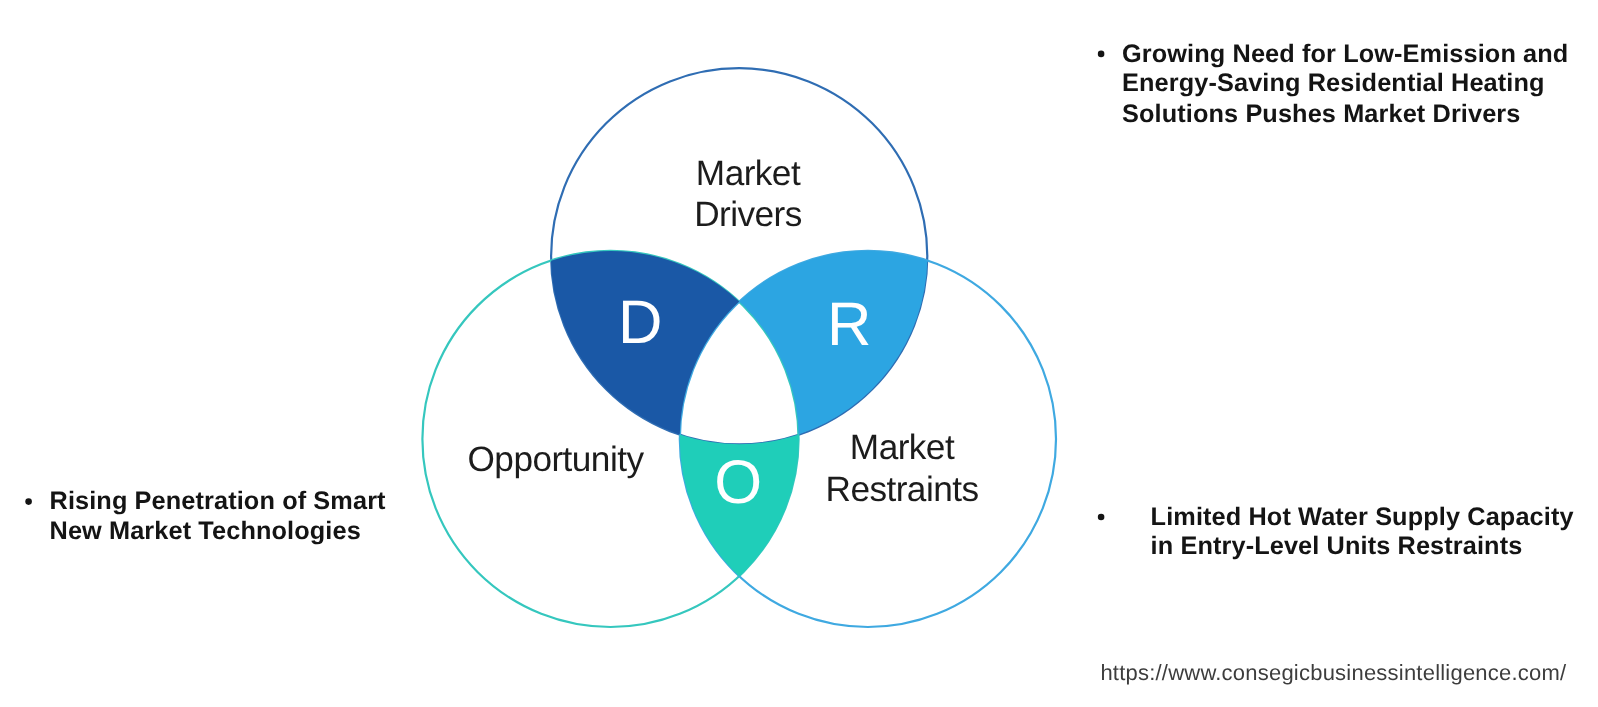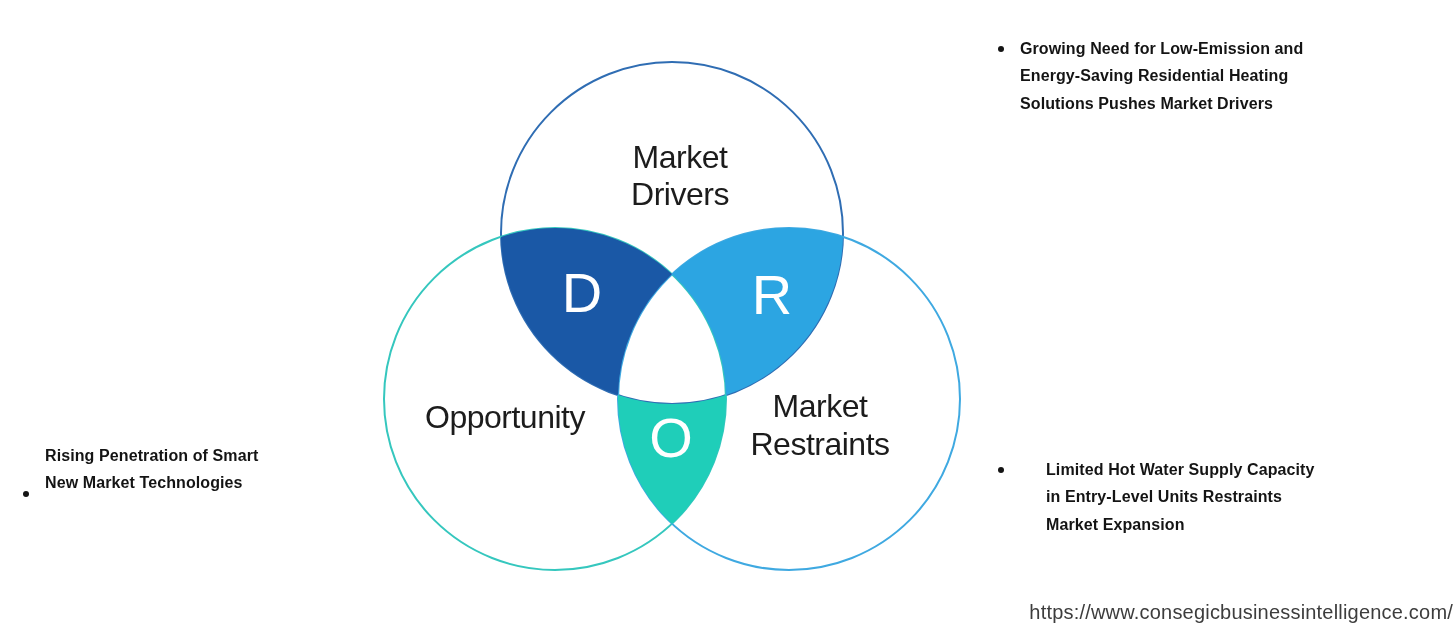--- a/index.html
+++ b/index.html
@@ -17,28 +17,28 @@
   svg text { text-anchor: middle; font-family: "Liberation Sans", sans-serif; }
   .overlap-letter { font-size: 56px; font-weight: 400; }
   .circle-label { font-size: 32px; letter-spacing: -0.5px; }
   .bullet { position: absolute; display: flex; }
   .dot {
     width: 6px; height: 6px; border-radius: 50%;
     background: #141414; margin-top: 11px; flex: none;
   }
   .lines {
     margin-left: 16px;
-    font-size: 16px; font-weight: bold; line-height: 27.3px;
+    font-size: 23px; font-weight: bold; line-height: 27.3px;
     color: #141414; white-space: nowrap; letter-spacing: 0.1px;
   }
   .bullet-top-right { left: 998px; top: 35px; }
-  .bullet-bottom-left { left: 23px; top: 442px; align-items: flex-end; }
+  .bullet-bottom-left { left: 23px; top: 442px; }
   .bullet-bottom-right { left: 998px; top: 456px; gap: 26px; }
   .source-url {
-    position: absolute; top: 601px; right: 0;
+    position: absolute; top: 601px; right: 29px;
     font-size: 20px; color: #3d3d3d; letter-spacing: 0.2px;
     text-decoration: none; white-space: nowrap;
   }
 </style>
 </head>
 <body>
 
 <svg class="venn" width="1453" height="643" viewBox="0 0 1453 643">
 
   <circle class="ring" cx="672" cy="233" r="171" stroke="#2F6DB3"></circle>
@@ -77,17 +77,16 @@
     <div>Rising Penetration of Smart</div>
     <div>New Market Technologies</div>
   </div>
 </div>
 
 <div class="bullet bullet-bottom-right">
   <span class="dot"></span>
   <div class="lines">
     <div>Limited Hot Water Supply Capacity</div>
     <div>in Entry-Level Units Restraints</div>
-    <div>Market Expansion</div>
   </div>
 </div>
 
 <a class="source-url" href="#">https://www.consegicbusinessintelligence.com/</a>
 
 </body></html>

